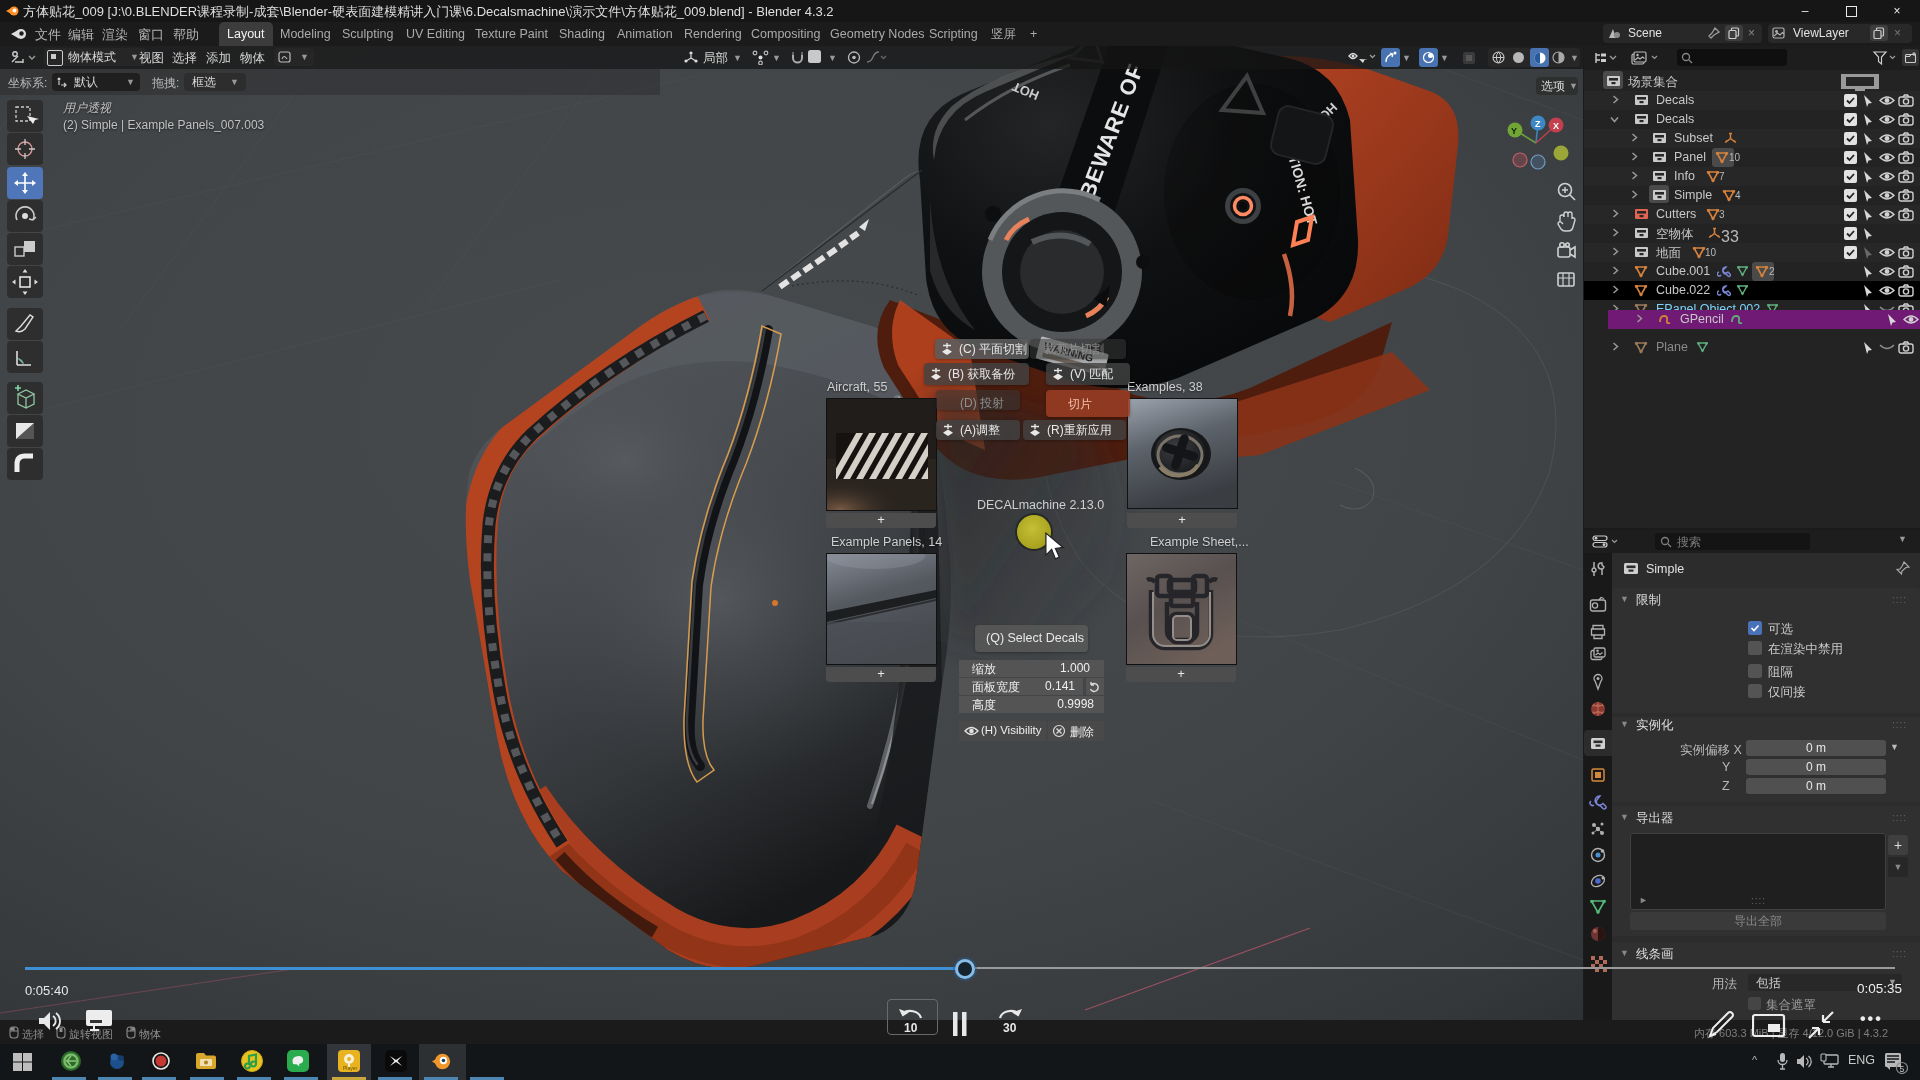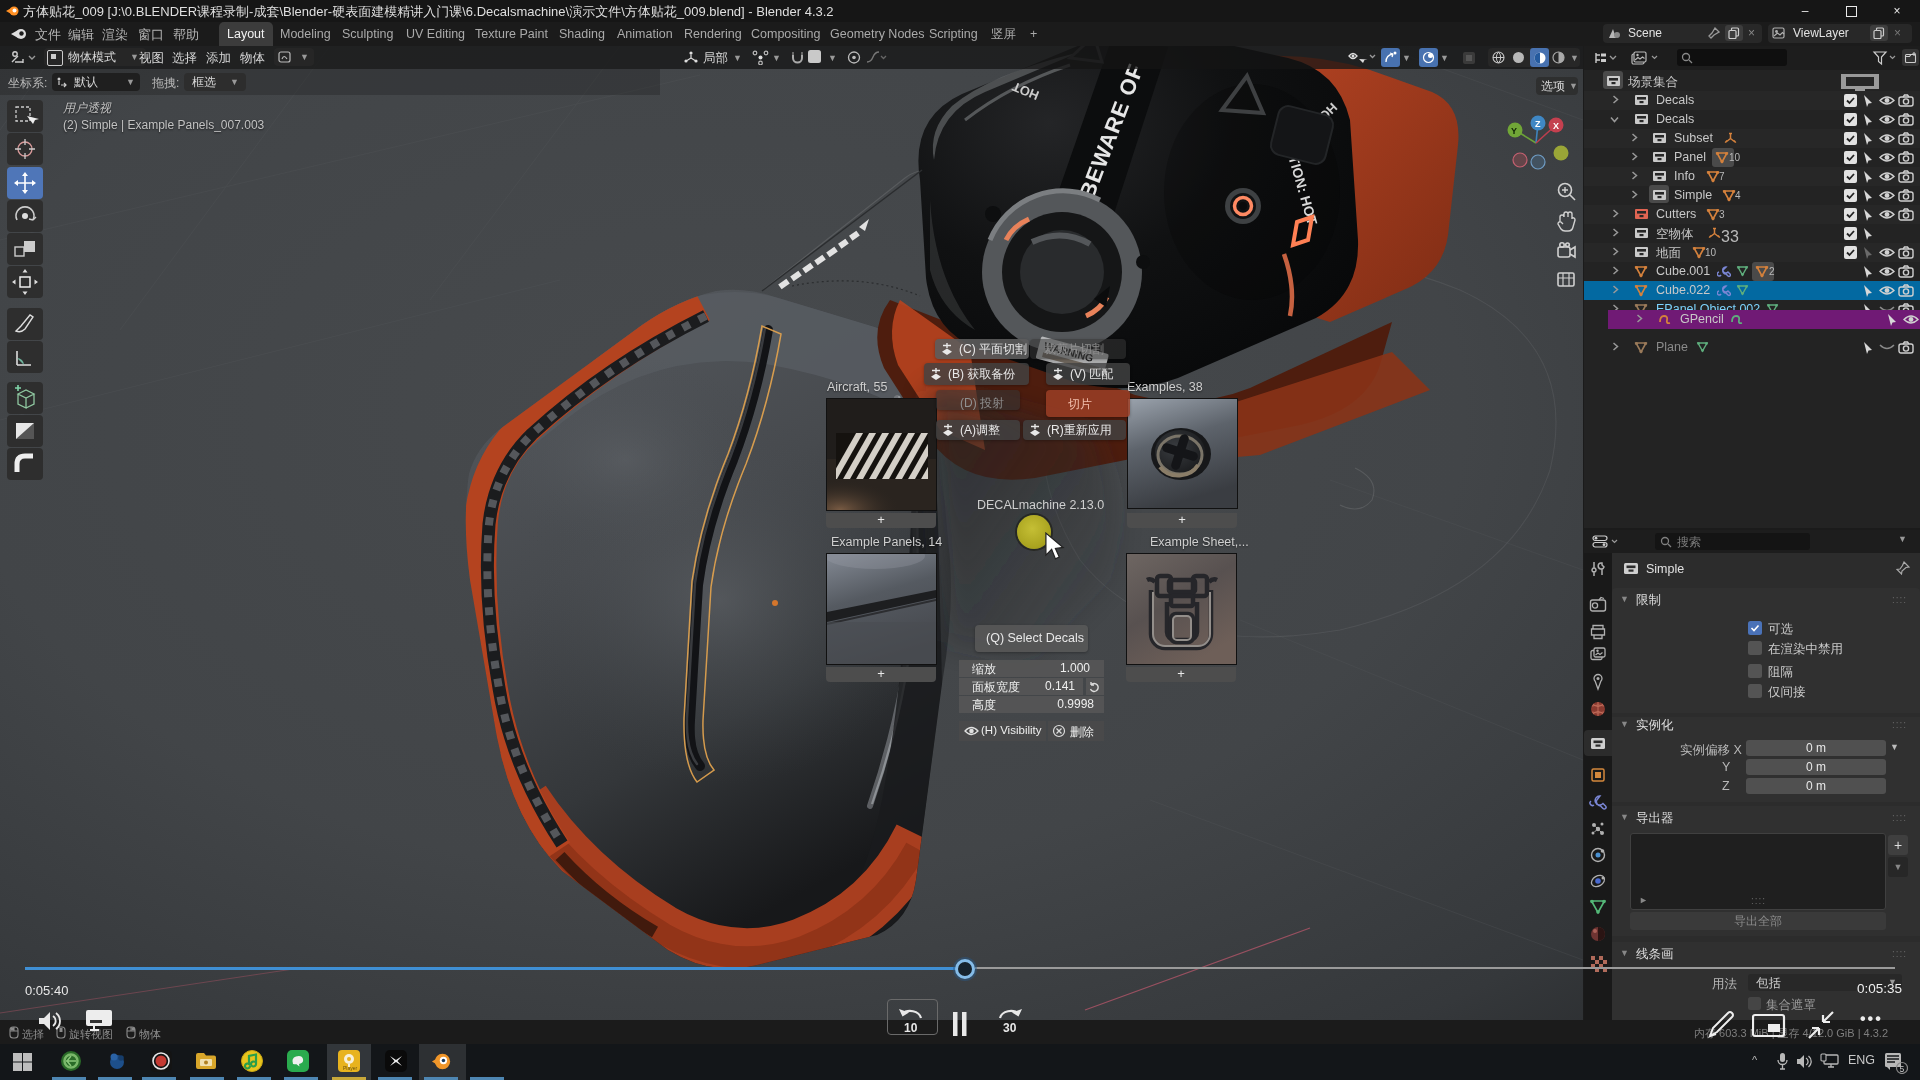--- a/index.html
+++ b/index.html
@@ -1103,21 +1103,21 @@
           <svg class="abs" style="left:295px;top:4px" width="16" height="11" viewBox="0 0 16 11">
             <path d="M1 5.5 Q 8 -1.5 15 5.5 Q 8 12.5 1 5.5 Z" fill="none" stroke="#d0d0d0" stroke-width="1.4"></path>
             <circle cx="8" cy="5.5" r="2.4" fill="#d0d0d0"></circle>
           </svg>
           <svg class="abs" style="left:314px;top:3px" width="16" height="13" viewBox="0 0 16 13">
             <rect x="1" y="3" width="14" height="9" rx="2" fill="none" stroke="#d0d0d0" stroke-width="1.4"></rect>
             <path d="M5 3 l1.5 -2 h3 L11 3" fill="none" stroke="#d0d0d0" stroke-width="1.4"></path>
             <circle cx="8" cy="7.5" r="2.6" fill="none" stroke="#d0d0d0" stroke-width="1.4"></circle>
           </svg>
         </div>
-        <div class="orow" style="top:235px;background:#0369a1;">
+        <div class="orow" style="top:235px;background:#000000;">
           <svg class="abs" style="left:28px;top:4px" width="7" height="9" viewBox="0 0 7 9">
             <path d="M1.5 1 L5.5 4.5 L1.5 8" fill="none" stroke="#999" stroke-width="1.5"></path>
           </svg>
           <svg class="abs" style="left:50px;top:3px" width="14" height="13" viewBox="0 0 14 13">
             <path d="M2 2 H12 L7 11 Z" fill="none" stroke="#d4813c" stroke-width="1.6"></path>
             <circle cx="2.5" cy="2.5" r="1.6" fill="#d4813c"></circle>
             <circle cx="11.5" cy="2.5" r="1.6" fill="#d4813c"></circle>
             <circle cx="7" cy="10.5" r="1.6" fill="#d4813c"></circle>
           </svg>
           <span class="nm abs" style="left:72px;">Cube.022</span>

